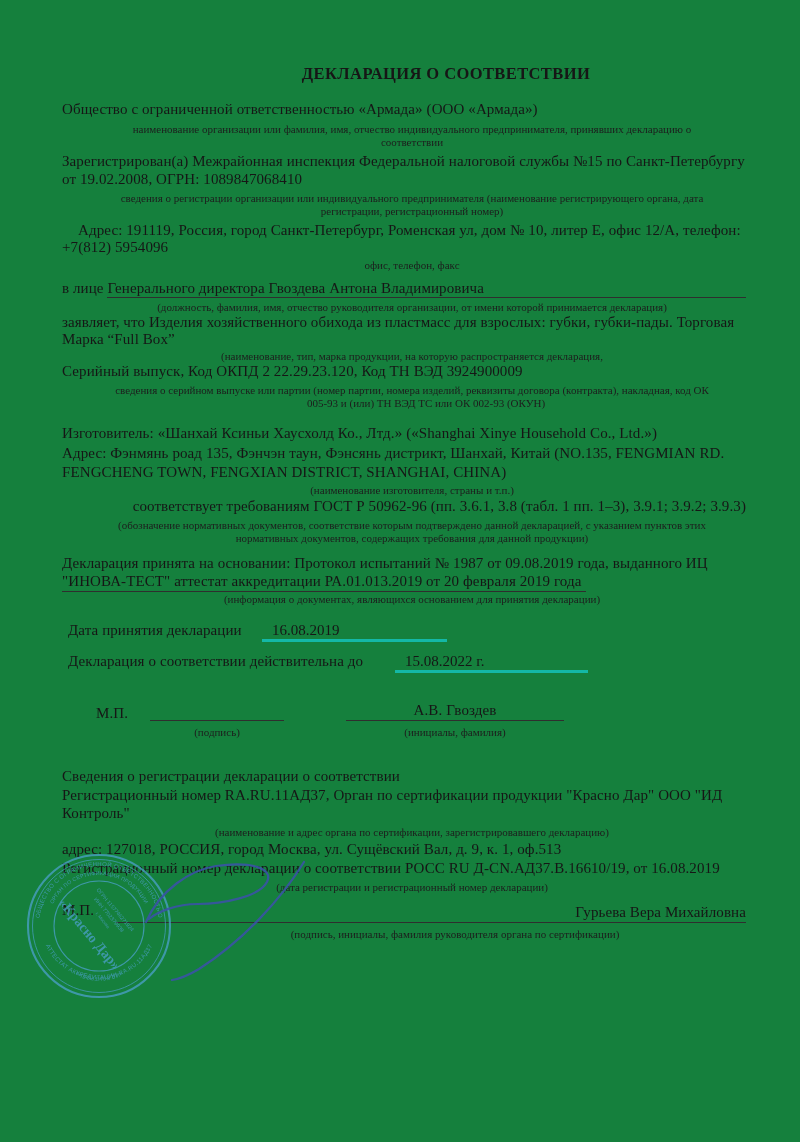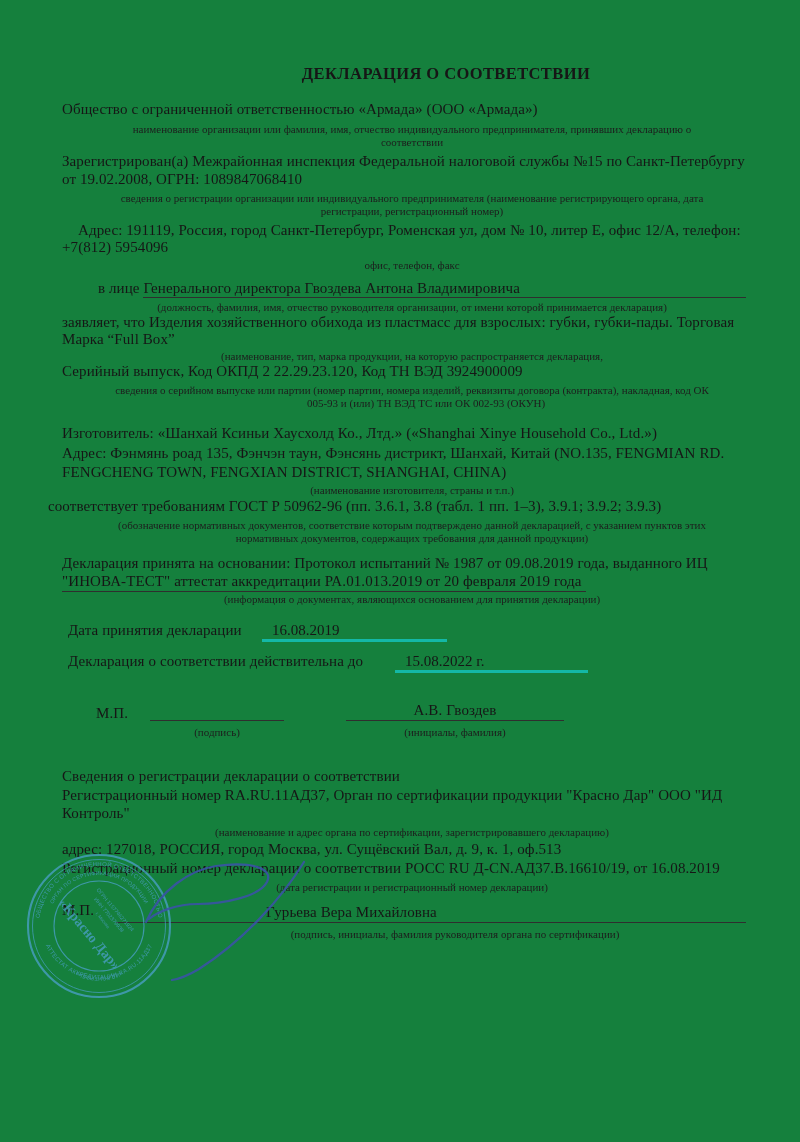--- a/index.html
+++ b/index.html
@@ -48,39 +48,39 @@
   <div class="abs ln" style="left:62px;top:152px;width:684px;">Зарегистрирован(а) Межрайонная инспекция Федеральной налоговой службы №15 по Санкт-Петербургу</div>
   <div class="abs ln u" style="left:62px;top:170px;width:684px;">от 19.02.2008, ОГРН: 1089847068410</div>
   <div class="abs cap" style="left:62px;top:192px;width:700px;">сведения о регистрации организации или индивидуального предпринимателя (наименование регистрирующего органа, дата</div>
   <div class="abs cap" style="left:62px;top:205px;width:700px;">регистрации, регистрационный номер)</div>
 
   <div class="abs ln" style="left:78px;top:221px;width:684px;">Адрес: 191119, Россия, город Санкт-Петербург, Роменская ул, дом № 10, литер Е, офис 12/А, телефон:</div>
   <div class="abs ln u" style="left:62px;top:238px;width:684px;">+7(812) 5954096</div>
   <div class="abs cap" style="left:62px;top:259px;width:700px;">офис, телефон, факс</div>
 
   <div class="abs ln flexln" style="left:62px;top:279px;width:684px;">
-    <span style="white-space:pre;margin-left:36px;">в лице </span>
+    <span style="white-space:pre;">в лице </span>
     <span class="fill">Генерального директора Гвоздева Антона Владимировича</span>
   </div>
   <div class="abs cap" style="left:62px;top:301px;width:700px;">(должность, фамилия, имя, отчество руководителя организации, от имени которой принимается декларация)</div>
 
   <div class="abs ln" style="left:62px;top:313px;width:684px;">заявляет, что Изделия хозяйственного обихода из пластмасс для взрослых: губки, губки-пады. Торговая</div>
   <div class="abs ln u" style="left:62px;top:330px;width:684px;">Марка “Full Box”</div>
   <div class="abs cap" style="left:62px;top:350px;width:700px;">(наименование, тип, марка продукции, на которую распространяется декларация,</div>
 
   <div class="abs ln u" style="left:62px;top:362px;width:684px;">Серийный выпуск, Код ОКПД 2 22.29.23.120, Код ТН ВЭД 3924900009</div>
   <div class="abs cap" style="left:62px;top:384px;width:700px;">сведения о серийном выпуске или партии (номер партии, номера изделий, реквизиты договора (контракта), накладная, код ОК</div>
   <div class="abs cap" style="left:76px;top:397px;width:700px;">005-93 и (или) ТН ВЭД ТС или ОК 002-93 (ОКУН)</div>
 
   <div class="abs ln" style="left:62px;top:424px;width:684px;">Изготовитель: «Шанхай Ксиньи Хаусхолд Ко., Лтд.» («Shanghai Xinye Household Co., Ltd.»)</div>
   <div class="abs ln" style="left:62px;top:444px;width:684px;">Адрес: Фэнмянь роад 135, Фэнчэн таун, Фэнсянь дистрикт, Шанхай, Китай (NO.135, FENGMIAN RD.</div>
   <div class="abs ln u" style="left:62px;top:463px;width:684px;">FENGCHENG TOWN, FENGXIAN DISTRICT, SHANGHAI, CHINA)</div>
   <div class="abs cap" style="left:62px;top:484px;width:700px;">(наименование изготовителя, страны и т.п.)</div>
 
-  <div class="abs ln u" style="left:48px;top:497px;width:684px;">соответствует требованиям ГОСТ Р 50962-96 (пп. 3.6.1, 3.8 (табл. 1 пп. 1–3), 3.9.1; 3.9.2; 3.9.3)</div>
+  <div class="abs ln u" style="left:62px;top:497px;width:684px;text-align:right;">соответствует требованиям ГОСТ Р 50962-96 (пп. 3.6.1, 3.8 (табл. 1 пп. 1–3), 3.9.1; 3.9.2; 3.9.3)</div>
   <div class="abs cap" style="left:62px;top:519px;width:700px;">(обозначение нормативных документов, соответствие которым подтверждено данной декларацией, с указанием пунктов этих</div>
   <div class="abs cap" style="left:62px;top:532px;width:700px;">нормативных документов, содержащих требования для данной продукции)</div>
 
   <div class="abs ln" style="left:62px;top:554px;width:684px;">Декларация принята на основании: Протокол испытаний № 1987 от 09.08.2019 года, выданного ИЦ</div>
   <div class="abs ln" style="left:62px;top:572px;width:684px;">
     <span class="inlu">"ИНОВА-ТЕСТ" аттестат аккредитации РА.01.013.2019 от 20 февраля 2019 года</span>
   </div>
   <div class="abs cap" style="left:62px;top:593px;width:700px;">(информация о документах, являющихся основанием для принятия декларации)</div>
 
   <div class="abs ln" style="left:68px;top:621px;">Дата принятия декларации</div>
@@ -98,21 +98,21 @@
   <div class="abs ln" style="left:62px;top:767px;width:684px;">Сведения о регистрации декларации о соответствии</div>
   <div class="abs ln" style="left:62px;top:786px;width:684px;">Регистрационный номер RA.RU.11АД37, Орган по сертификации продукции "Красно Дар" ООО "ИД</div>
   <div class="abs ln u" style="left:62px;top:804px;width:684px;">Контроль"</div>
   <div class="abs cap" style="left:62px;top:826px;width:700px;">(наименование и адрес органа по сертификации, зарегистрировавшего декларацию)</div>
   <div class="abs ln u" style="left:62px;top:840px;width:684px;">адрес: 127018, РОССИЯ, город Москва, ул. Сущёвский Вал, д. 9, к. 1, оф.513</div>
   <div class="abs ln u" style="left:62px;top:859px;width:684px;">Регистрационный номер декларации о соответствии РОСС RU Д-CN.АД37.В.16610/19, от 16.08.2019</div>
   <div class="abs cap" style="left:62px;top:881px;width:700px;">(дата регистрации и регистрационный номер декларации)</div>
 
   <div class="abs ln" style="left:62px;top:901px;">М.П.</div>
   <div class="abs hline" style="left:116px;top:905px;width:630px;height:17px;"></div>
-  <div class="abs ln" style="left:266px;top:903px;width:480px;text-align:left;">Гурьева Вера Михайловна</div>
+  <div class="abs ln" style="left:266px;top:903px;width:480px;text-align:right;">Гурьева Вера Михайловна</div>
   <div class="abs cap" style="left:160px;top:928px;width:590px;">(подпись, инициалы, фамилия руководителя органа по сертификации)</div>
 
   <svg class="abs stamp-svg" style="left:24px;top:851px;" width="150" height="150" viewBox="0 0 150 150">
     <g fill="none" stroke="#4a9fc7">
       <circle cx="75" cy="75" r="71" stroke-width="2.1"></circle>
       <circle cx="75" cy="75" r="66.5" stroke-width="0.9"></circle>
       <circle cx="75" cy="75" r="45" stroke-width="1.1"></circle>
     </g>
     <defs>
       <path id="arcTop" d="M 15,75 A 60,60 0 1 1 135,75"></path>

